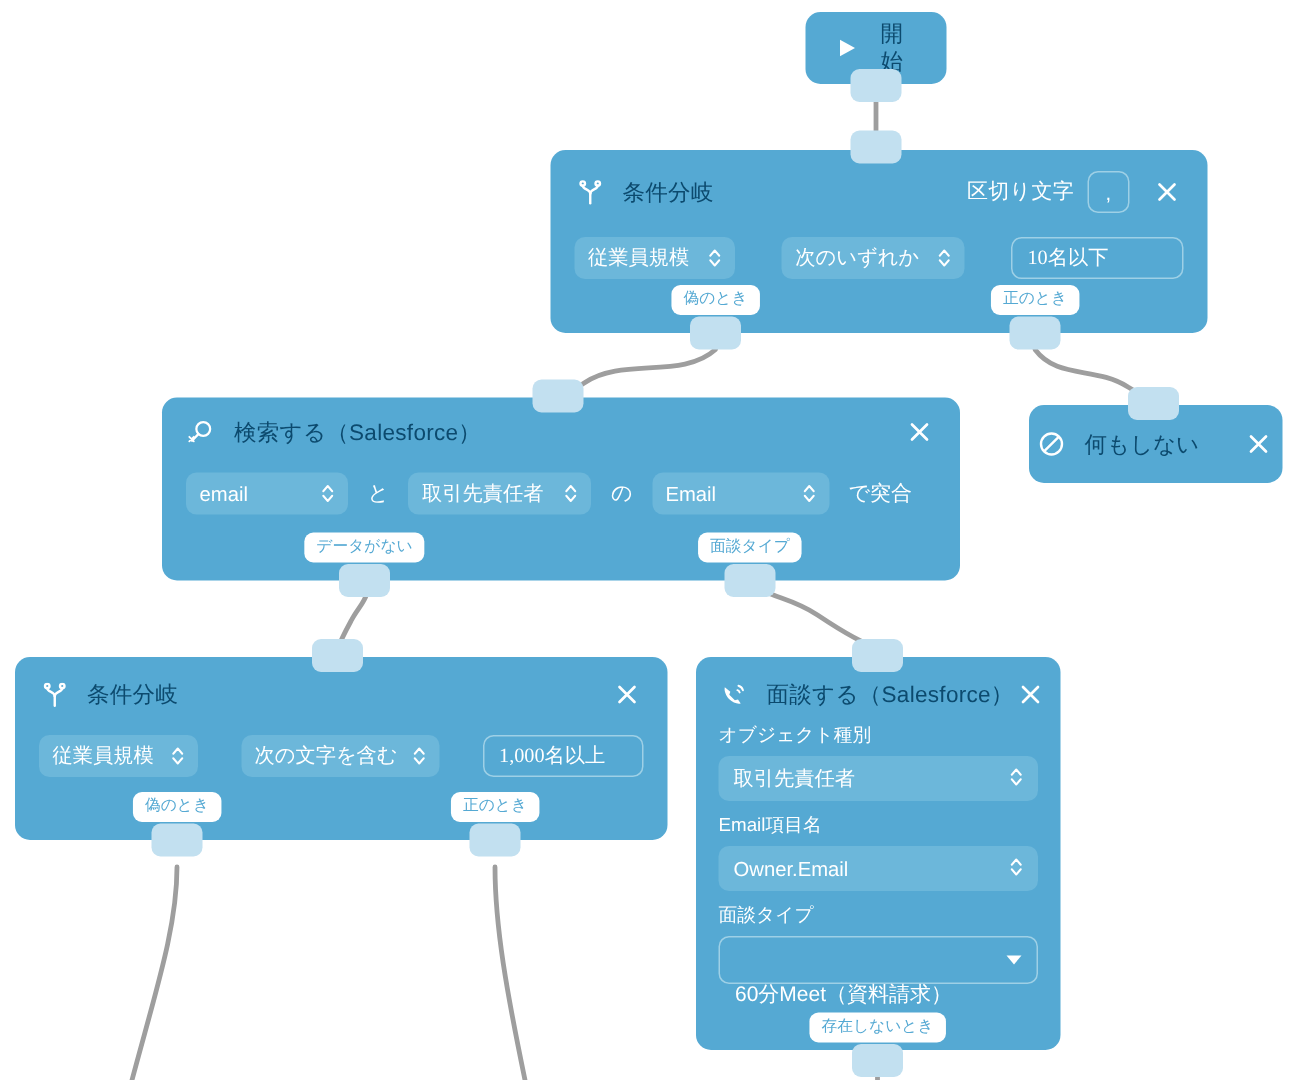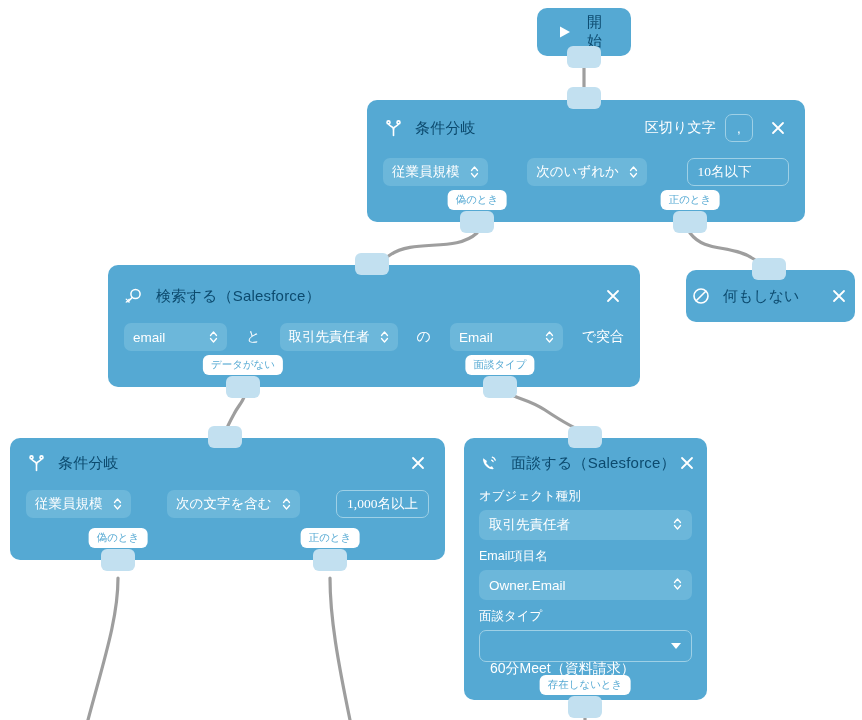--- a/index.html
+++ b/index.html
@@ -70,21 +70,21 @@
     justify-content: center;
     cursor: pointer;
     flex: 0 0 auto;
   }
   .close-btn svg { display: block; }
 
   
   .ctl-row {
     display: flex;
     align-items: center;
-    gap: 10px;
+    gap: 4px;
   }
   .sel {
     background: #6cb7da;
     border: none;
     border-radius: 7px;
     color: #ffffff;
     font-size: 13.5px;
     height: 28px;
     display: flex;
     align-items: center;
@@ -319,21 +319,21 @@
     </span>
     <span class="node-title">何もしない</span>
     <span class="close-btn">
       <svg width="16" height="16" viewBox="0 0 16 16" stroke="#ffffff" stroke-width="1.8" stroke-linecap="round">
           <path d="M3 3 L13 13 M13 3 L3 13"></path>
         </svg>
     </span>
   </div>
 
   <div class="port" style="left:355px; top:253px;"></div>
-  <div class="node" style="left:108px; top:265px; width:532px; height:122px; padding:20px 16px;">
+  <div class="node" style="left:108px; top:265px; width:532px; height:122px; padding:12px 16px;">
     <div class="node-head">
       <span class="head-icon">
         <svg width="19" height="19" viewBox="0 0 19 19" stroke="#ffffff" stroke-width="1.5" fill="none" stroke-linecap="round">
           <circle cx="10.5" cy="7" r="4.6"></circle>
           <path d="M7.2 10.4 L3 14.8"></path>
           <path d="M1.2 12.2 L4.2 15.2 M4.2 12.2 L1.2 15.2" stroke-width="1.2"></path>
         </svg>
       </span>
       <span class="node-title">検索する（Salesforce）</span>
       <span class="close-btn">
@@ -439,21 +439,21 @@
         </svg>
       </span>
       <span class="node-title">面談する（Salesforce）</span>
       <span class="close-btn">
         <svg width="16" height="16" viewBox="0 0 16 16" stroke="#ffffff" stroke-width="1.8" stroke-linecap="round">
             <path d="M3 3 L13 13 M13 3 L3 13"></path>
           </svg>
       </span>
     </div>
 
-    <div class="fgroup" style="margin-top:14px;">
+    <div class="fgroup" style="margin-top:8px;">
       <div class="flabel">オブジェクト種別</div>
       <div class="fsel">
         <span class="sel-txt">取引先責任者</span>
         <span class="updown">
           <svg width="9" height="14" viewBox="0 0 9 14" stroke="#ffffff" stroke-width="1.3" fill="none" stroke-linecap="round" stroke-linejoin="round">
               <path d="M1.5 5.5 L4.5 2 L7.5 5.5"></path>
               <path d="M1.5 8.5 L4.5 12 L7.5 8.5"></path>
             </svg>
         </span>
       </div>

